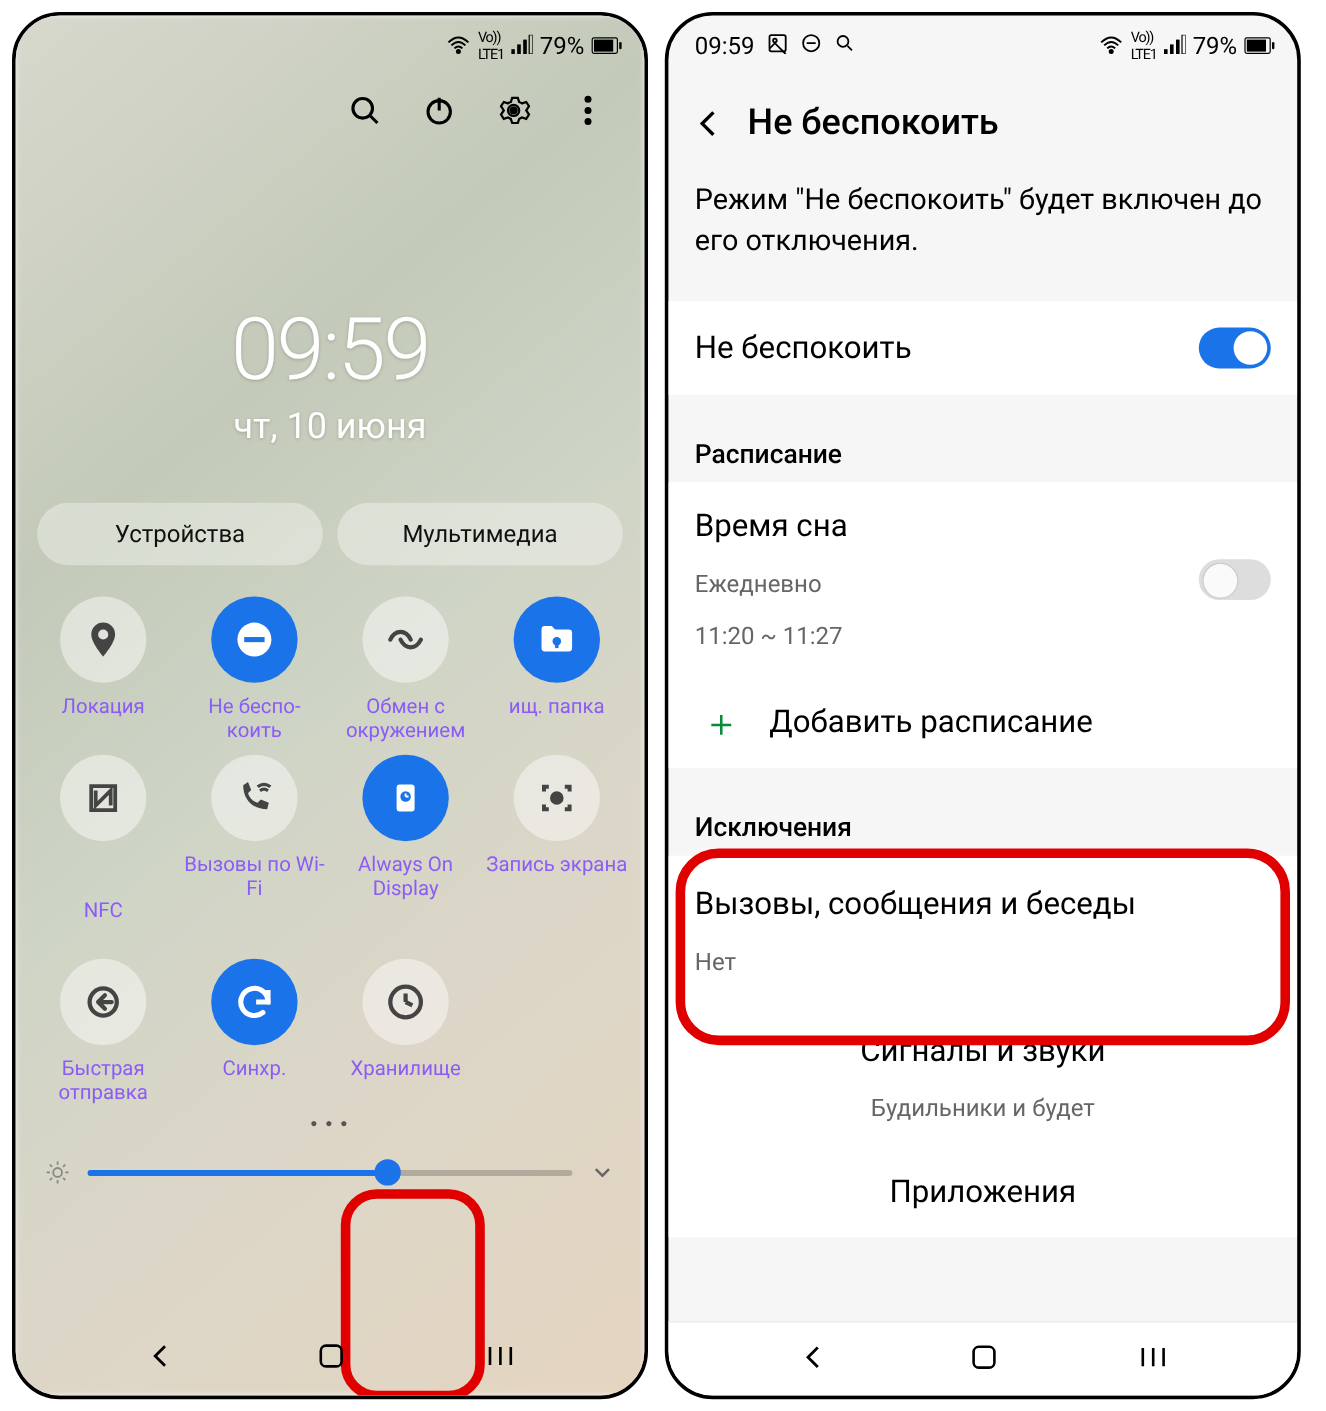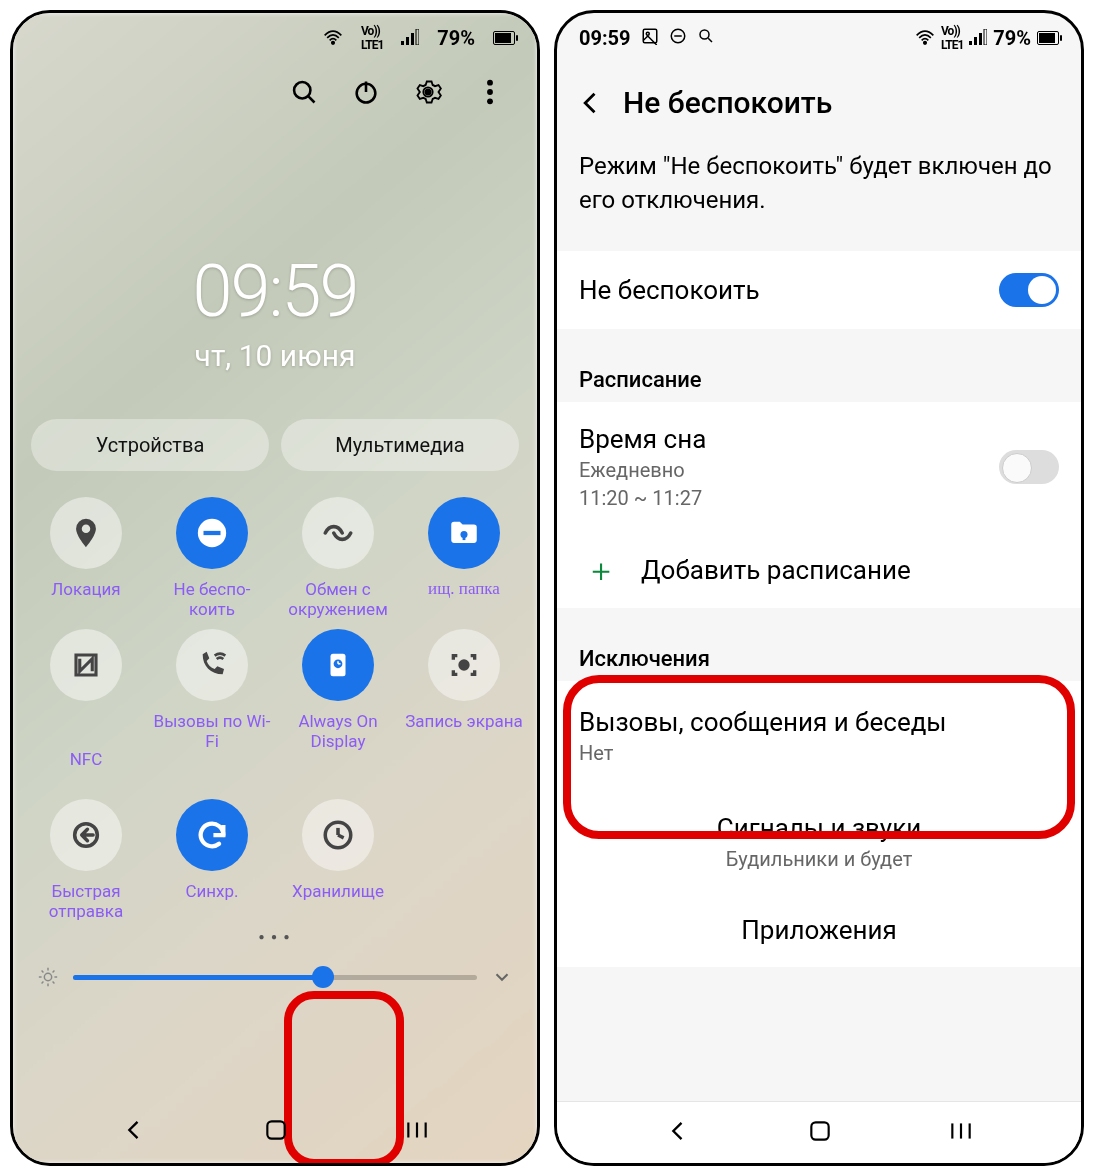--- a/index.html
+++ b/index.html
@@ -1,20 +1,20 @@
 <!DOCTYPE html>
 <html><head>
 <meta charset="utf-8">
 <style>
   * { box-sizing: border-box; margin: 0; padding: 0; }
   body { font-family: -apple-system, Roboto, "Segoe UI", sans-serif; background: #fff; display: flex; gap: 14px; padding: 10px; }
   .phone { width: 530px; height: 1156px; border: 3px solid #000; border-radius: 40px; overflow: hidden; position: relative; background: #f8f8f8; }
   
   .left-bg { position: absolute; inset: 0; background: linear-gradient(140deg,#d8d8cd 0%,#c3cab9 30%,#cfd5c6 50%,#dcd6c8 70%,#e4d5c0 100%); filter: blur(2px); }
-  .status-bar { position: relative; display: flex; align-items: center; justify-content: flex-end; height: 50px; padding: 0 22px; font-size: 20px; font-weight: 700; color: #000; gap: 18px; }
+  .status-bar { position: relative; display: flex; align-items: center; justify-content: flex-end; height: 50px; padding: 0 22px; font-size: 20px; font-weight: 400; color: #000; gap: 6px; }
   .status-bar.right { justify-content: space-between; }
   .status-left { display: flex; align-items: center; gap: 10px; font-size: 20px; }
   .status-right { display: flex; align-items: center; gap: 6px; }
   .sig { font-size: 12px; letter-spacing: -1px; }
   .battery { display:inline-flex; align-items:center; gap:2px;}
   .batt-body { width:22px; height:14px; border:1.5px solid #000; border-radius:2px; position:relative;}
   .batt-body::after{content:"";position:absolute;right:-4px;top:3px;width:2px;height:6px;background:#000;border-radius:1px;}
   .batt-fill{position:absolute;left:1px;top:1px;bottom:1px;width:78%;background:#000;}
   .top-icons { display:flex; justify-content:flex-end; gap:28px; padding:12px 30px 0; position:relative;}
   .icon-btn{width:34px;height:34px;display:flex;align-items:center;justify-content:center;color:#000;}
@@ -41,21 +41,21 @@
   .navbar.solid{background:#fff;border-top:1px solid #e5e5e5;}
   
   .right-phone{background:#f6f6f6;}
   .r-header{display:flex;align-items:center;gap:18px;padding:22px 20px 26px;}
   .r-back{width:28px;height:28px;color:#000;}
   .r-title{font-size:30px;font-weight:500;color:#000;}
   .r-desc{padding:4px 22px 34px;font-size:24px;color:#000;line-height:1.4;}
   .card{background:#fff;margin:0 0 18px;}
   .row{display:flex;align-items:center;justify-content:space-between;padding:22px 22px;}
   .row-title{font-size:26px;color:#000;}
-  .row-sub{font-size:20px;color:#666;margin-top:4px;}
+  .row-sub{font-size:20px;color:#666;margin-top:20px;}
   .toggle{width:60px;height:34px;border-radius:20px;background:#1a73e8;position:relative;}
   .toggle::after{content:"";position:absolute;right:3px;top:3px;width:28px;height:28px;background:#fff;border-radius:50%;}
   .toggle.off{background:#ddd;}
   .toggle.off::after{right:auto;left:3px;background:#fafafa;border:1px solid #ccc;}
   .section-label{font-size:22px;color:#000;padding:20px 22px 10px;font-weight:500;}
   .add-row{display:flex;align-items:center;gap:24px;padding:22px 28px;}
   .plus{color:#0a8a3a;font-size:32px;font-weight:300;line-height:1;}
   .add-text{font-size:26px;color:#000;}
   .exc-wrap{position:relative;}
   .exc-hl{position:absolute;border:8px solid #e10000;border-radius:36px;left:6px;right:6px;top:-6px;height:164px;pointer-events:none;}
@@ -153,21 +153,21 @@
         <div class="qs-label" style="white-space: pre-line;">Обмен с окружением</div>
       </div>
       <div class="qs">
         <div class="qs-circle active">
           <svg viewBox="0 0 24 24" width="34" height="34" fill="currentColor">
             <path d="M3 6a2 2 0 012-2h4l2 2h8a2 2 0 012 2v9a2 2 0 01-2 2H5a2 2 0 01-2-2V6z"></path>
             <circle cx="12" cy="13" r="2.5" fill="#1a73e8"></circle>
             <rect x="11" y="14" width="2" height="3" fill="#1a73e8"></rect>
           </svg>
         </div>
-        <div class="qs-label" style="white-space: pre-line; font-family: Liberation Serif, serif;">ищ. папка</div>
+        <div class="qs-label" style="white-space: pre-line;">ищ. папка</div>
       </div>
       <div class="qs">
         <div class="qs-circle">
           <svg viewBox="0 0 24 24" width="30" height="30" fill="currentColor">
             <path d="M4 4h16v16H4V4zm3 3v10l10-10v10" fill="none" stroke="currentColor" stroke-width="2.5"></path>
           </svg>
         </div>
         <div class="qs-label" style="white-space: pre-line; margin-top: 48px;">NFC</div>
       </div>
       <div class="qs">

